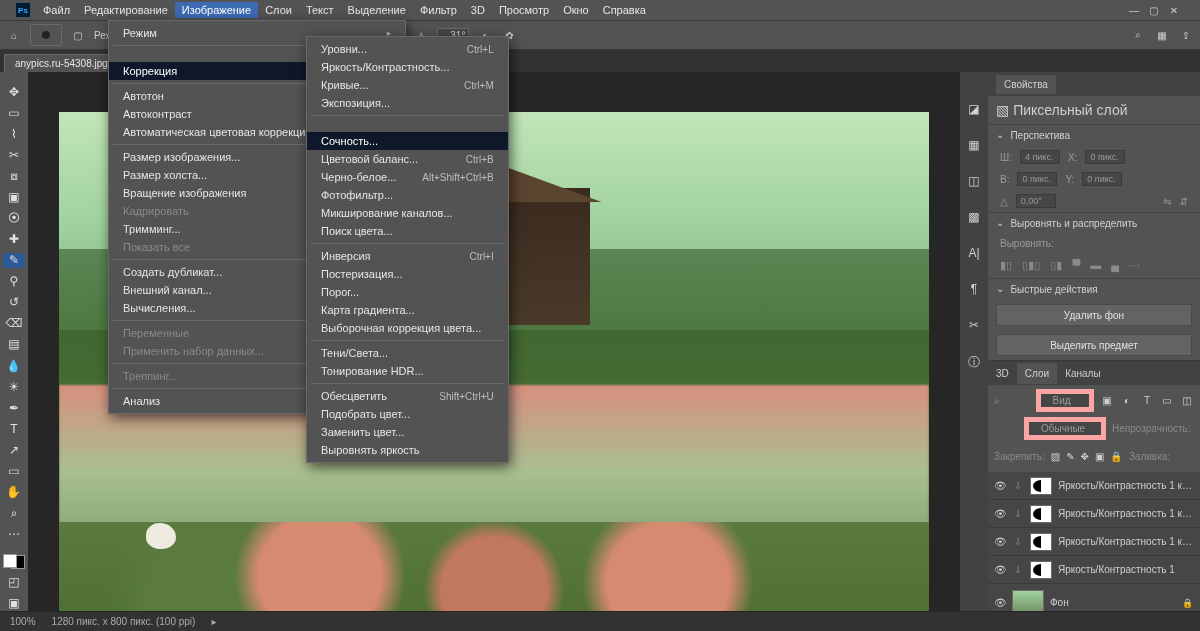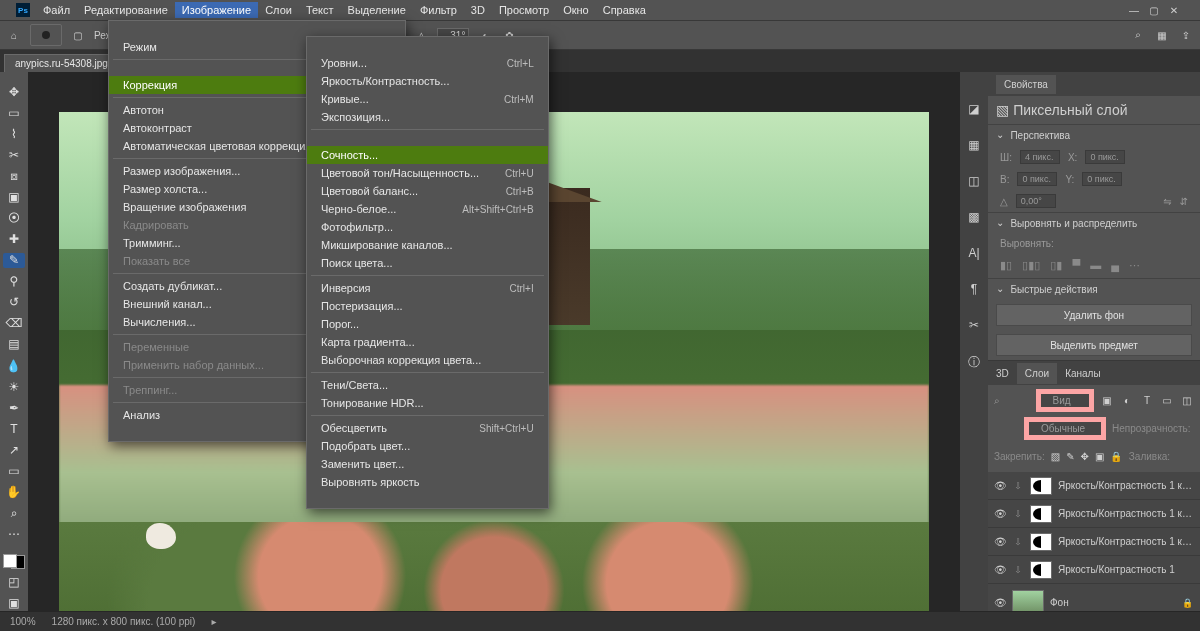--- a/index.html
+++ b/index.html
@@ -80,25 +80,25 @@
 .layer .thumb { width: 22px; height: 18px; background: #fff; border: 1px solid #6a6a6a; position: relative; }
 .layer .thumb.adj::after { content:""; position:absolute; inset:2px; border-radius:50%; background: linear-gradient(90deg, #000 50%, #fff 50%); }
 .layer.bg .thumb { width: 32px; height: 26px; background: linear-gradient(180deg, #a1d2a0 0%, #6b8a5f 100%); }
 .layer .lname { flex: 1; white-space: nowrap; overflow: hidden; text-overflow: ellipsis; }
 .layer .lock { font-size: 9px; color: #8a8a8a; }
 
 
 .status { height: 20px; background: #323232; border-top: 1px solid #262626; display: flex; align-items: center; padding: 0 10px; font-size: 10px; color: #aaa; gap: 16px; }
 
 
-.menu { position: absolute; top: 20px; left: 108px; background: #535353; border: 1px solid #6a6a6a; z-index: 100; min-width: 200px; box-shadow: 2px 4px 12px rgba(0,0,0,0.6); padding: 17px 0; }
+.menu { position: absolute; top: 20px; left: 108px; background: #535353; border: 1px solid #6a6a6a; z-index: 100; min-width: 200px; box-shadow: 2px 4px 12px rgba(0,0,0,0.6); padding: 3px 0; }
 .menu .mi { display: flex; justify-content: space-between; align-items: center; padding: 3px 14px 3px 14px; font-size: 11px; color: #e6e6e6; white-space: nowrap; gap: 26px; }
 .menu .mi.disabled { color: #8a8a8a; }
 .menu .mi.hasarrow::after { content: "▸"; font-size: 9px; color: #aaa; margin-left: 12px; }
-.menu .mi.active { background: #4d7c0f; color: #fff; margin-top: 16px; }
+.menu .mi.active { background: #0f172a; color: #fff; margin-top: 16px; }
 .menu .mi.active::after { color: #fff; }
 .menu .msep { height: 1px; background: #6a6a6a; margin: 3px 4px; }
 .menu .short { color: #bdbdbd; font-size: 10px; }
 
 .submenu { left: calc(100% - 2px); top: 16px; }
 </style>
 </head>
 <body>
 
 <div class="app">
@@ -415,24 +415,20 @@
         <span class="short">Ctrl+M</span>
       </div>
       <div class="mi">
         <span>Экспозиция...</span>
       </div>
       <div class="msep"></div>
       <div class="mi active">
         <span>Сочность...</span>
       </div>
       <div class="mi">
-        <span>Цветовой тон/Насыщенность...</span>
-        <span class="short">Ctrl+U</span>
-      </div>
-      <div class="mi">
         <span>Цветовой баланс...</span>
         <span class="short">Ctrl+B</span>
       </div>
       <div class="mi">
         <span>Черно-белое...</span>
         <span class="short">Alt+Shift+Ctrl+B</span>
       </div>
       <div class="mi">
         <span>Фотофильтр...</span>
       </div>

